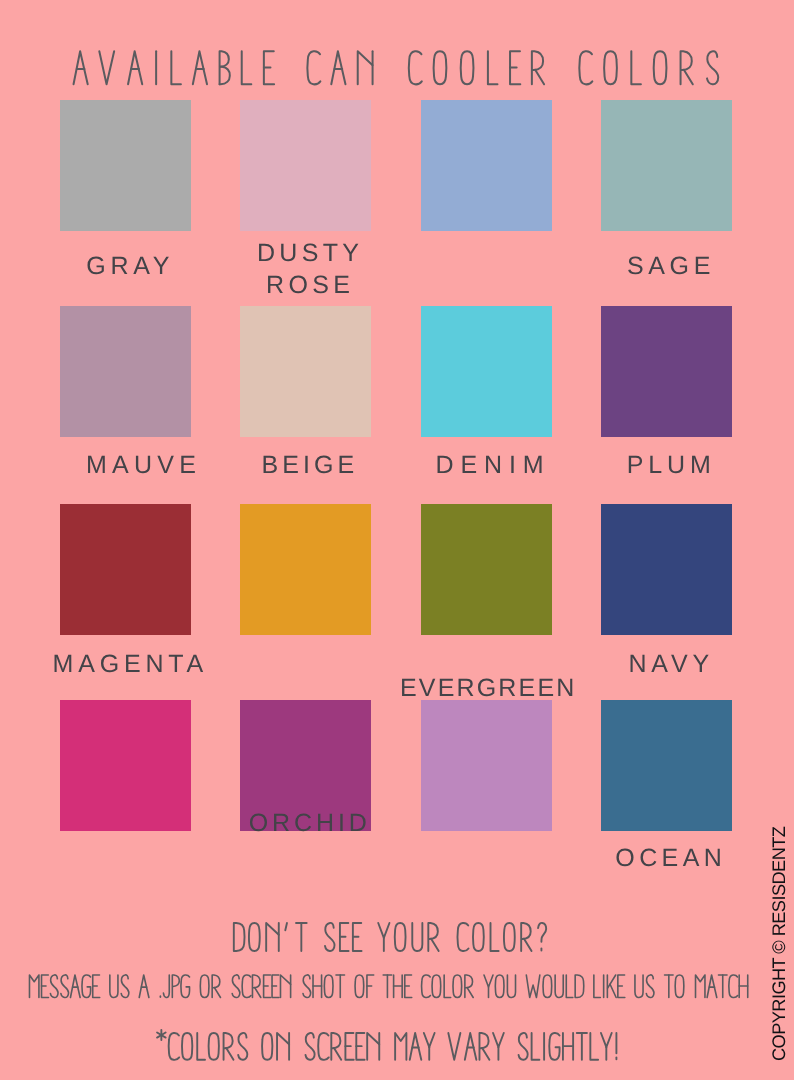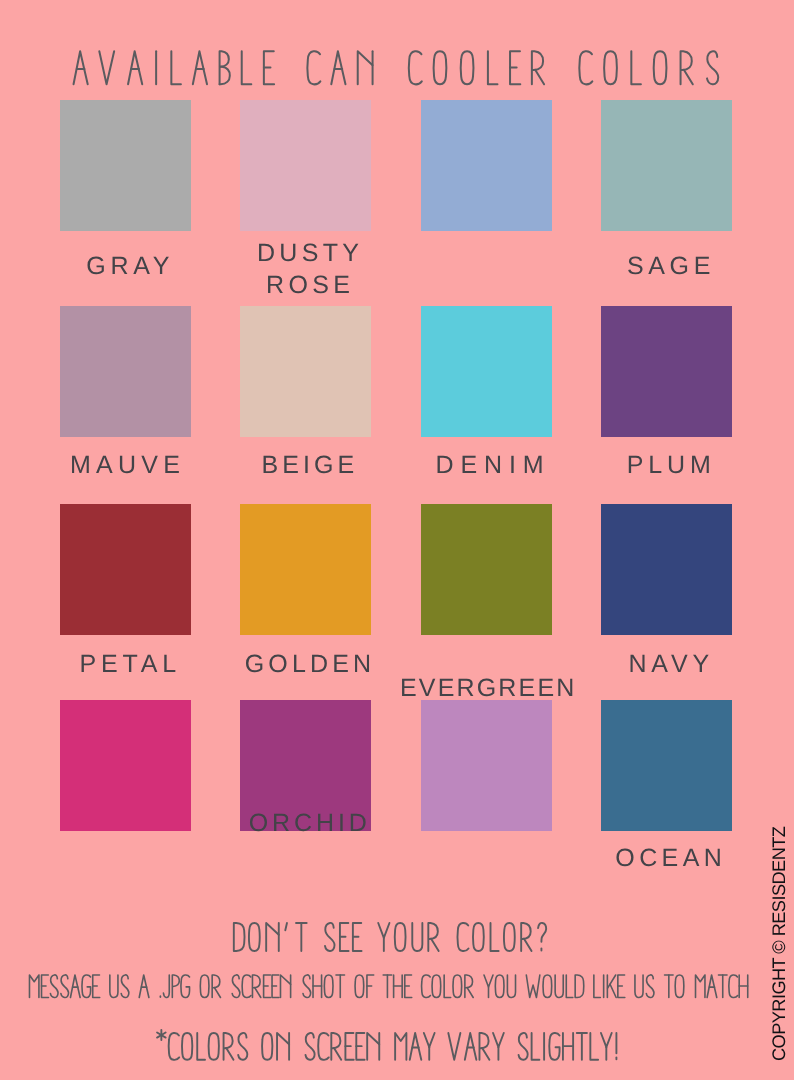--- a/index.html
+++ b/index.html
@@ -165,26 +165,25 @@
 
     </div>
     <div class="cell" style="left: 600.9px; top: 700px; width: 131px;">
       <div class="chip" title="OCEAN" style="background: rgb(58, 109, 144); width: 131px; height: 131px;"></div>
 
     </div>
   <span class="chip-label" style="color: rgb(67, 67, 72); letter-spacing: 4.733px; padding-left: 4.733px; left: 0px; width: 251px; top: 250px;">GRAY</span>
       <span class="chip-label" style="color: rgb(67, 67, 72); letter-spacing: 4.316px; padding-left: 4.316px; left: 180.3px; width: 251px; top: 237px;">DUSTY
 ROSE</span>
       <span class="chip-label" style="color: rgb(67, 67, 72); letter-spacing: 4.605px; padding-left: 4.605px; left: 540.9px; width: 251px; top: 250px;">SAGE</span>
-      <span class="chip-label" style="color: rgb(67, 67, 72); letter-spacing: 5.248px; padding-left: 2px; left: 0px; width: 251px; top: 449.2px;">MAUVE</span>
+      <span class="chip-label" style="color: rgb(67, 67, 72); letter-spacing: 5.248px; padding-left: 18px; left: 0px; width: 251px; top: 449.2px;">MAUVE</span>
       <span class="chip-label" style="color: rgb(67, 67, 72); letter-spacing: 4.045px; padding-left: 4.045px; left: 180.3px; width: 251px; top: 449.2px;">BEIGE</span>
       <span class="chip-label" style="color: rgb(67, 67, 72); letter-spacing: 6.914px; padding-left: 6.914px; left: 360.6px; width: 251px; top: 449.2px;">DENIM</span>
       <span class="chip-label" style="color: rgb(67, 67, 72); letter-spacing: 4.877px; padding-left: 4.877px; left: 540.9px; width: 251px; top: 449.2px;">PLUM</span>
-      <span class="chip-label" style="color: rgb(67, 67, 72); letter-spacing: 4.82px; padding-left: 4.82px; left: 0px; width: 251px; top: 648.3px;">PETAL</span>
-      <span class="chip-label" style="color: rgb(67, 67, 72); letter-spacing: 4.161px; padding-left: 4.161px; left: 180.3px; width: 251px; top: 648.3px;">GOLDEN</span>
+      <span class="chip-label" style="color: rgb(67, 67, 72); letter-spacing: 4.82px; padding-left: 4.82px; left: 0px; width: 251px; top: 648.3px;">MAGENTA</span>
       <span class="chip-label" style="color: rgb(67, 67, 72); letter-spacing: 2.164px; padding-left: 2.164px; left: 360.6px; width: 251px; top: 672px; text-align: center;">EVERGREEN</span>
       <span class="chip-label" style="color: rgb(67, 67, 72); letter-spacing: 4.889px; padding-left: 4.889px; left: 540.9px; width: 251px; top: 648.3px;">NAVY</span>
       <span class="chip-label" style="color: rgb(67, 67, 72); letter-spacing: 3.918px; padding-left: 3.918px; left: 180.3px; width: 251px; top: 807px;">ORCHID</span>
       <span class="chip-label" style="color: rgb(67, 67, 72); letter-spacing: 4.398px; padding-left: 4.398px; left: 540.9px; width: 251px; top: 842.3px;">OCEAN</span>
     </div>
 
   <svg id="q-svg" class="hand" aria-label="DON'T SEE YOUR COLOR?" style="stroke: rgb(91, 91, 95);">
       <path d="M 233.82 51.00 L 233.82 23.00 L 236.34 23.00 C 241.38 23.28 243.90 25.80 244.18 30.56 C 244.46 33.08 244.46 40.92 244.18 43.44 C 243.90 48.20 241.38 50.72 236.34 51.00 Z" stroke-width="1.9"></path>
       <path d="M 254.34 23.00 C 251.82 23.00 249.58 24.96 249.30 29.72 C 249.02 32.52 249.02 41.48 249.30 44.28 C 249.58 49.04 251.82 51.00 254.34 51.00 C 256.86 51.00 259.10 49.04 259.38 44.28 C 259.66 41.48 259.66 32.52 259.38 29.72 C 259.10 24.96 256.86 23.00 254.34 23.00 Z" stroke-width="1.9"></path>
       <path d="M 266.18 51.00 L 266.18 23.00 L 278.78 34.76" stroke-width="1.9"></path>

